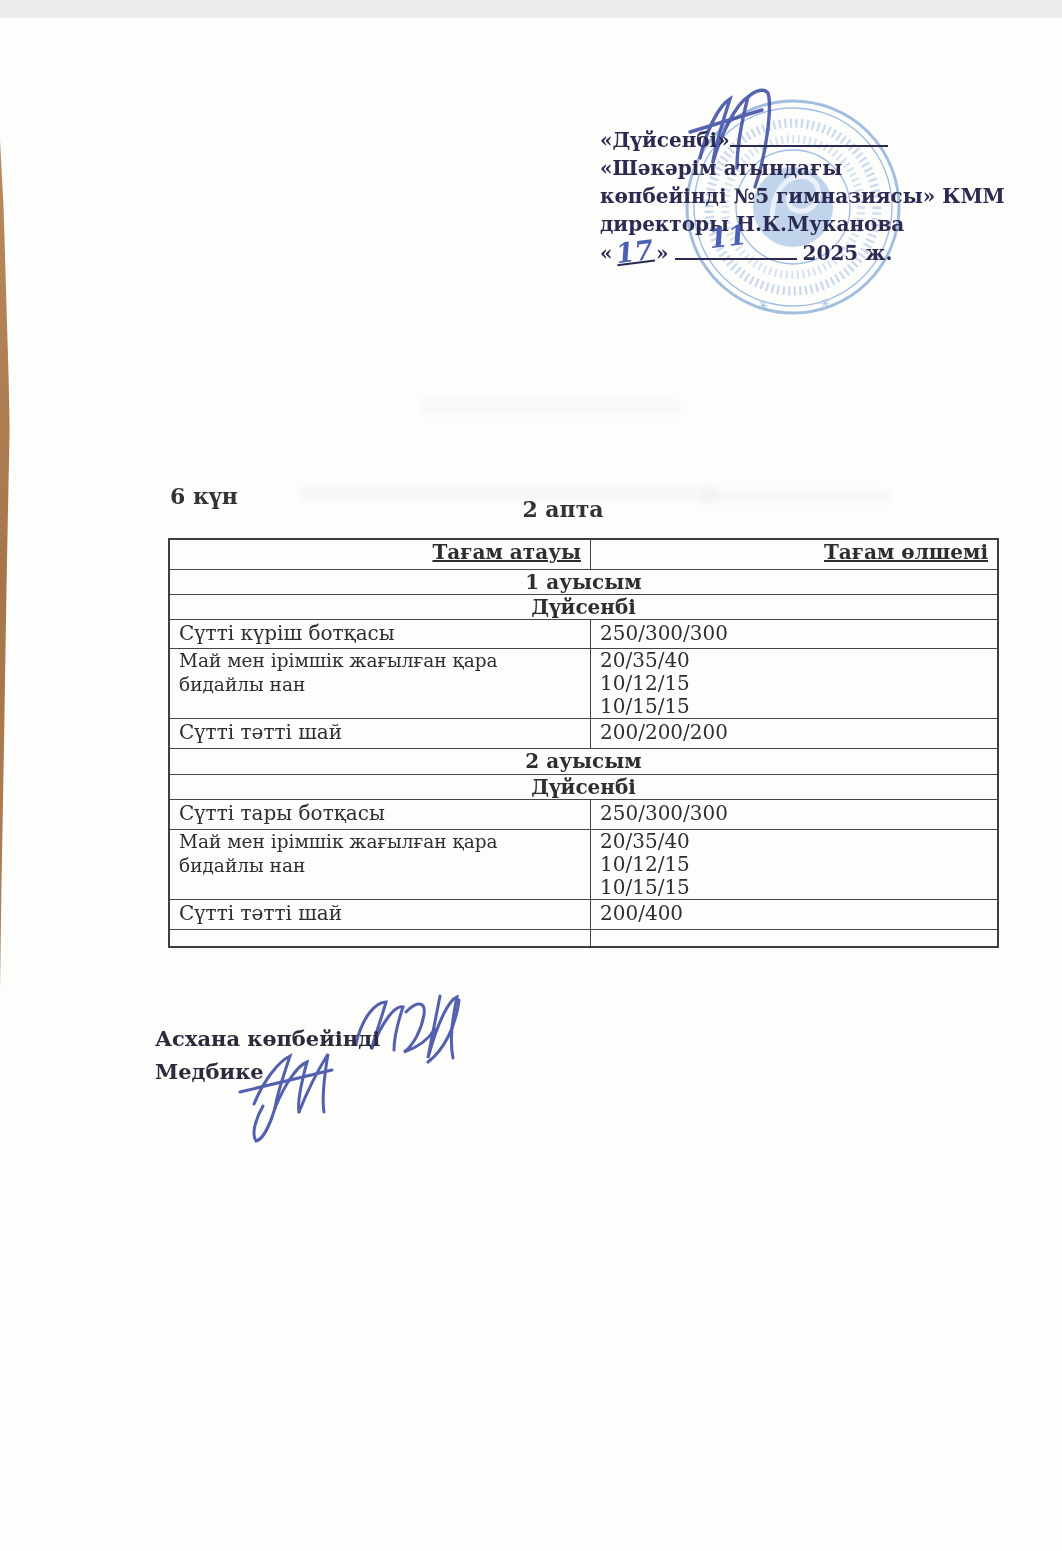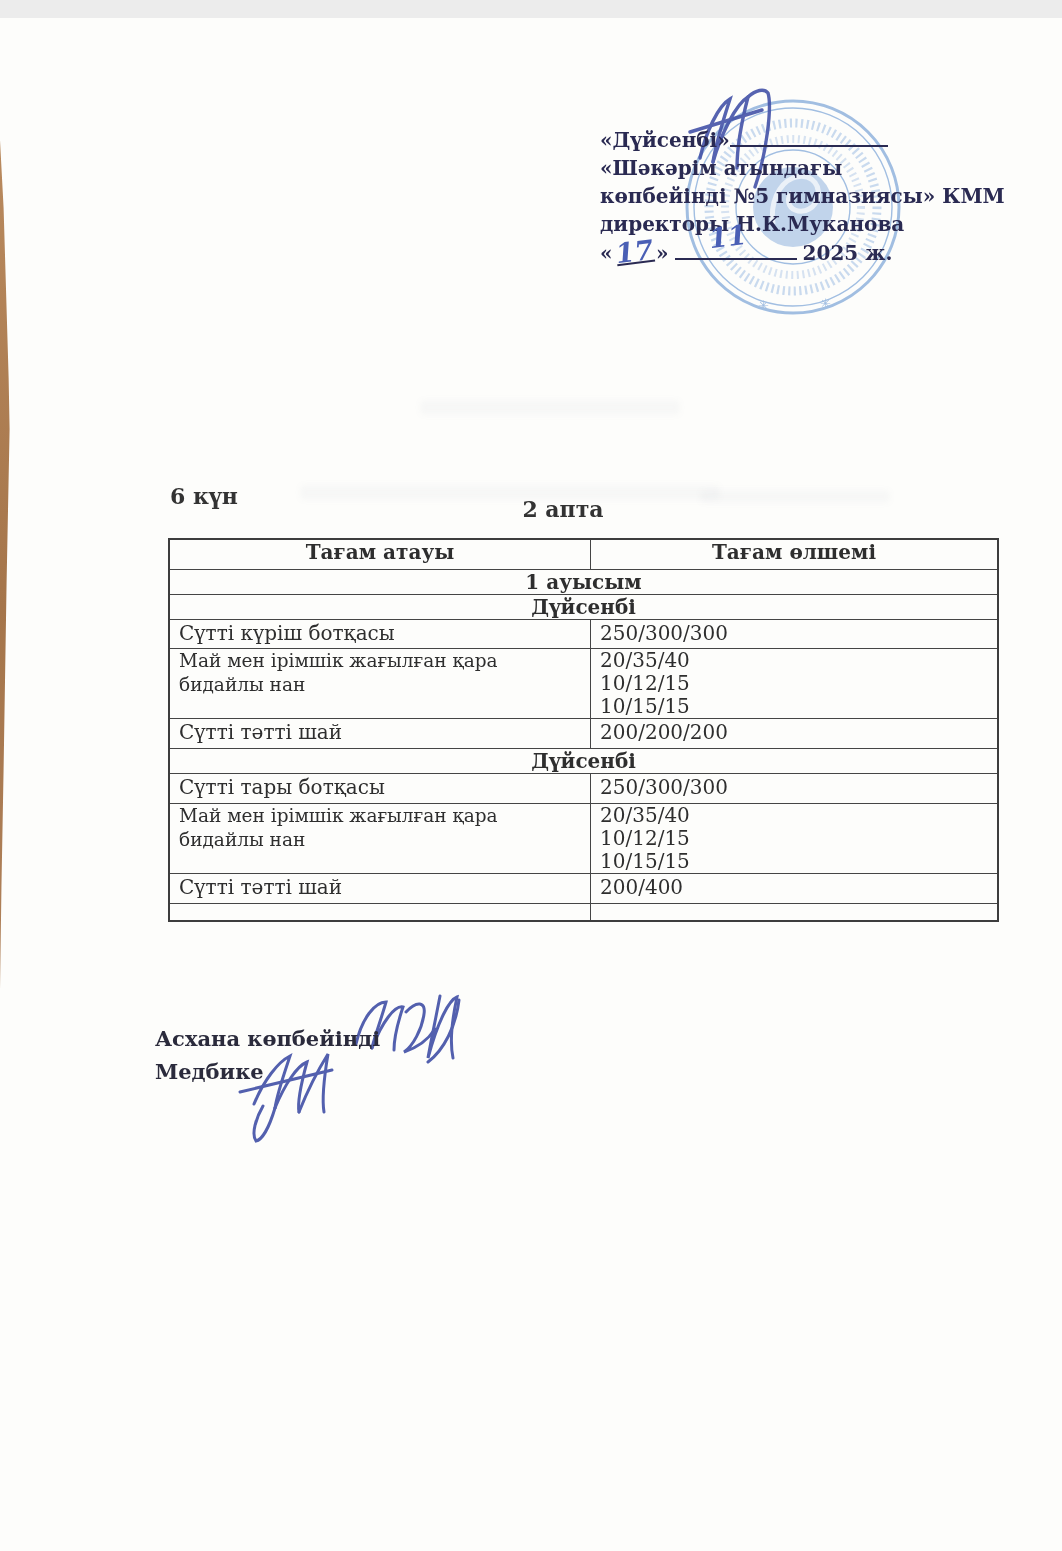--- a/index.html
+++ b/index.html
@@ -38,21 +38,21 @@
   .day-title{position:absolute;left:170px;top:483px;font-weight:bold;font-size:22px;color:#333;}
 
   
   .menu-table{
     position:absolute;left:168px;top:538px;width:790px;border-collapse:collapse;
     font-size:20px;color:#2e2e2e;table-layout:fixed;
   }
   .menu-table td{border:1.5px solid #454545;padding:0 9px;vertical-align:top;overflow:hidden;}
   .menu-table{border:2px solid #3d3d3d;}
   .c1{width:402px;} .c2{width:388px;margin-left:7px;}
-  .th{font-weight:bold;text-align:center;vertical-align:middle;}
+  .th{font-weight:bold;text-align:right;vertical-align:middle;text-decoration:underline;}
   .sect{font-weight:bold;text-align:center;vertical-align:middle;margin-top:44px;}
   .hrow{height:30px;} .r-shift1{height:24px;} .r-day{height:23px;}
   .r-item{height:29px;} .r-multi{height:68px;} .r-tea{height:30px;}
   .r-shift2{height:26px;} .r-day2{height:24px;}
   .r-item2{height:30px;} .r-multi2{height:68px;} .r-tea2{height:30px;}
   .r-empty{height:18px;}
   .size-line{display:block;line-height:23px;}
   .cell-top{line-height:26px;}
   .small-name{font-size:18.5px;line-height:24px;}
 
@@ -145,20 +145,23 @@
         <td class="c2 cell-top">
           <span class="size-line">20/35/40</span>
           <span class="size-line">10/12/15</span>
           <span class="size-line">10/15/15</span>
         </td>
       </tr>
       <tr class="r-tea">
         <td class="c1 cell-top">Сүтті тәтті шай</td>
         <td class="c2 cell-top">200/200/200</td>
       </tr>
+      <tr class="r-shift2">
+        <td class="sect" colspan="2">2 ауысым</td>
+      </tr>
       <tr class="r-day2">
         <td class="sect" colspan="2">Дүйсенбі</td>
       </tr>
       <tr class="r-item2">
         <td class="c1 cell-top">Сүтті тары ботқасы</td>
         <td class="c2 cell-top">250/300/300</td>
       </tr>
       <tr class="r-multi2">
         <td class="c1 small-name">Май мен ірімшік жағылған қара бидайлы нан</td>
         <td class="c2 cell-top">

